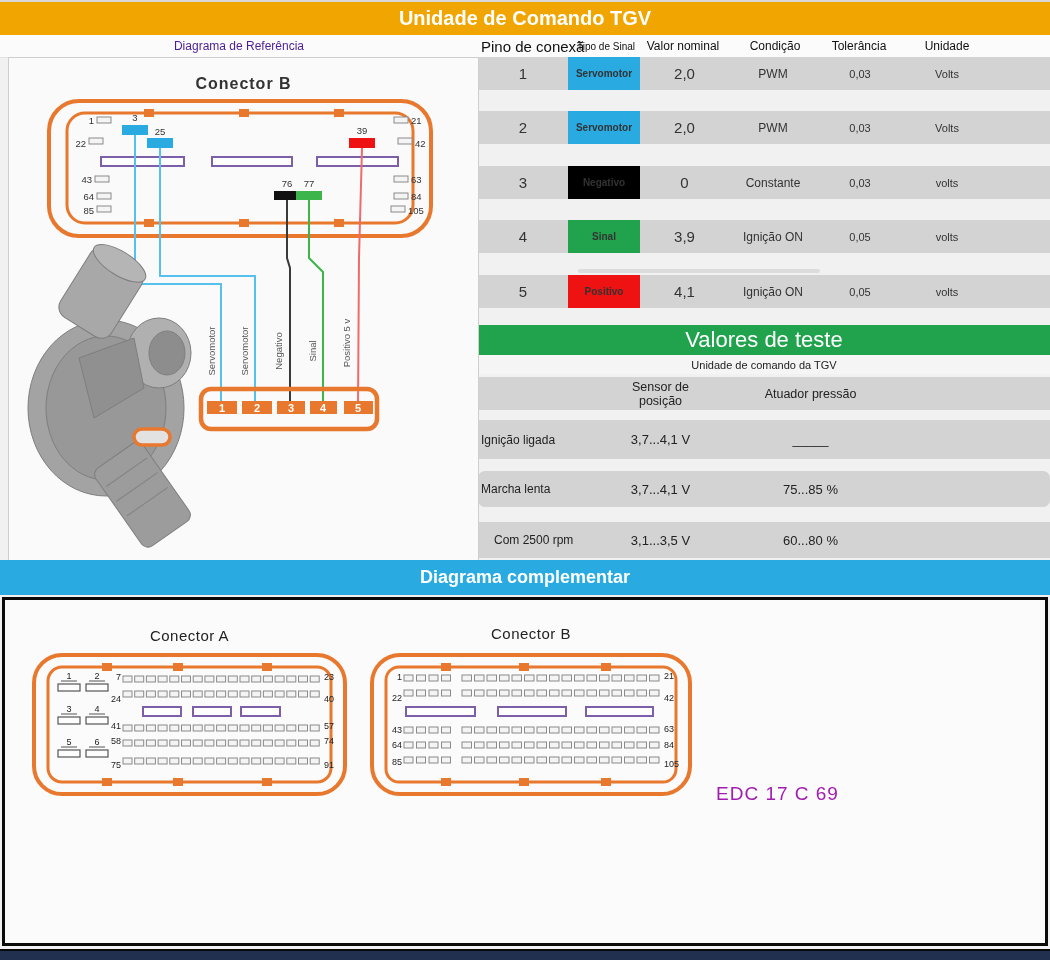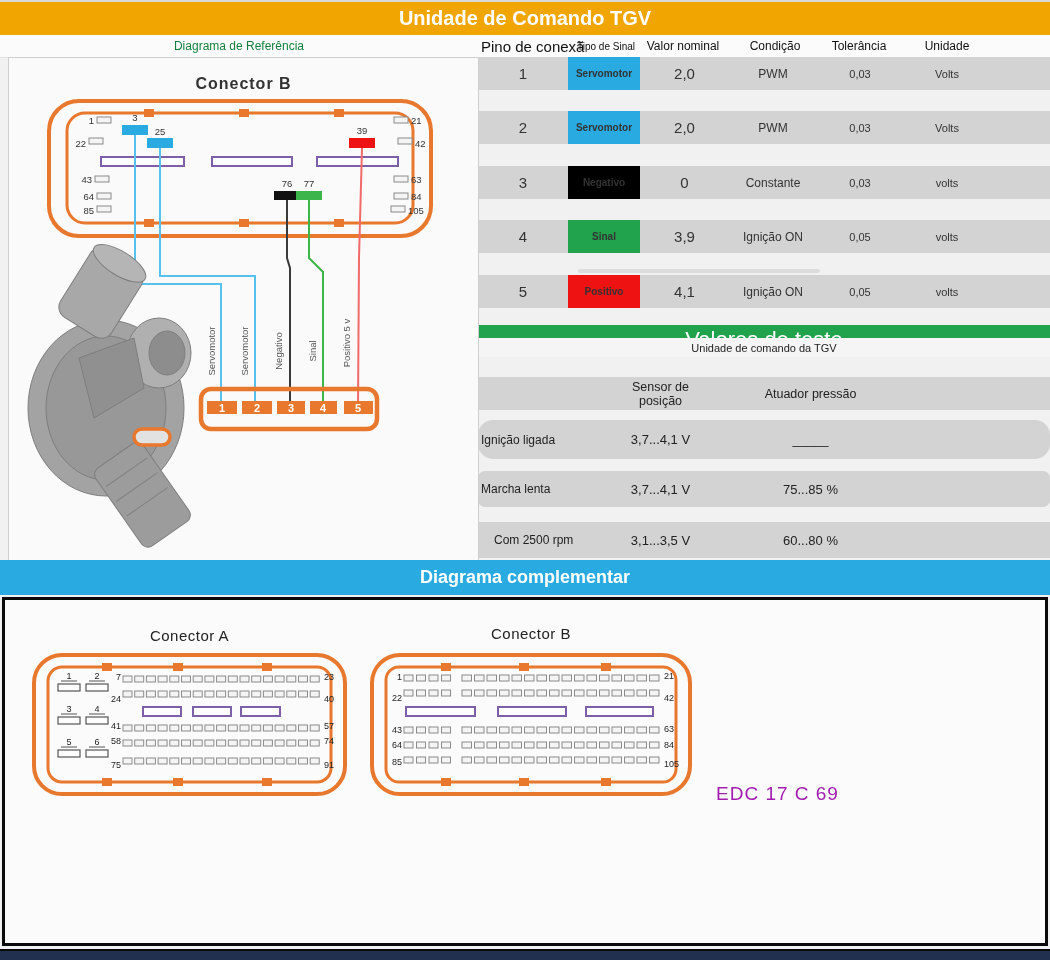--- a/index.html
+++ b/index.html
@@ -5,21 +5,21 @@
   html,body{margin:0;padding:0;}
   body{font-family:"Liberation Sans",sans-serif;background:#e9e9e9;}
   .page{position:relative;width:1050px;height:960px;background:#f1f1f1;overflow:hidden;}
 
   
   .topline{position:absolute;left:0;top:0;width:100%;height:2px;background:#d8d8d8;}
   .title-band{position:absolute;left:0;top:2px;width:100%;height:33px;background:#f0a500;
     color:#fff;font-size:20px;font-weight:bold;display:flex;align-items:center;justify-content:center;}
   .subhead-row{position:absolute;left:0;top:35px;width:100%;height:22px;background:#fbfbfb;border-bottom:1px solid #e2e2e2;}
   .ref-label{position:absolute;left:0;top:0;width:478px;height:22px;display:flex;align-items:center;justify-content:center;
-    font-size:12px;color:#15803d;}
+    font-size:12px;color:#4c1d95;}
 
   
   .right-col{position:absolute;left:478px;top:0;width:572px;height:560px;}
   .ptable-head{position:absolute;left:0;top:35px;width:572px;height:22px;}
   .ptable-head .h{position:absolute;top:0;height:22px;display:flex;align-items:center;color:#111;white-space:nowrap;}
   .h-pino{left:3px;font-size:15px;}
   .h-tipo{left:128px;transform:translateX(-50%);font-size:10px;}
   .h-valor{left:205px;transform:translateX(-50%);font-size:12px;}
   .h-cond{left:297px;transform:translateX(-50%);font-size:12px;}
   .h-tol{left:381px;transform:translateX(-50%);font-size:12px;}
@@ -33,30 +33,30 @@
     color:#fff;font-size:10px;font-weight:bold;}
   .c-val{font-size:15px;}
   .c-cond{font-size:12px;}
   .c-tol{font-size:11px;}
   .c-unit{font-size:11px;}
   .scroll-bit{position:absolute;left:100px;top:269px;width:242px;height:4px;background:#dcdcdc;border-radius:2px;}
 
   
   .green-band{position:absolute;left:0;top:325px;width:572px;height:30px;background:#21a24d;
     color:#fff;font-size:22px;display:flex;align-items:center;justify-content:center;}
-  .sub-band{position:absolute;left:0;top:338px;width:572px;height:19px;background:#f5f5f5;
+  .sub-band{position:absolute;left:0;top:355px;width:572px;height:19px;background:#f5f5f5;
     color:#222;font-size:11px;display:flex;align-items:center;justify-content:center;}
   .tgrid{position:absolute;left:0;width:572px;display:grid;grid-template-columns:140px 85px 215px 1fr;align-items:center;}
   .thead{top:377px;height:33px;background:#d3d3d3;font-size:12.5px;color:#222;}
   .thead div{text-align:center;}
   .trow{background:#d3d3d3;color:#222;}
   .trow .lbl{font-size:12px;padding-left:3px;text-align:left;}
   .trow .lbl.indent{padding-left:16px;}
   .trow .v{font-size:13px;text-align:center;}
-  .t1{top:420px;height:39px;border-radius:15px;} .t2{top:471px;height:36px;border-radius:7px;} .t3{top:522px;height:36px;}
+  .t1{top:420px;height:39px;} .t2{top:471px;height:36px;border-radius:7px;} .t3{top:522px;height:36px;}
 
   
   .ref-pane{position:absolute;left:8px;top:57px;width:469px;height:503px;background:#fafafa;border:1px solid #cfcfcf;}
   .ref-pane .conn-title{position:absolute;left:0;top:17px;width:100%;text-align:center;
     font-size:16px;font-weight:bold;color:#333;letter-spacing:1px;}
   .ref-svg{position:absolute;left:0;top:0;}
 
   
   .blue-band{position:absolute;left:0;top:560px;width:100%;height:35px;background:#29abe2;
     color:#fff;font-size:18px;font-weight:bold;display:flex;align-items:center;justify-content:center;}

